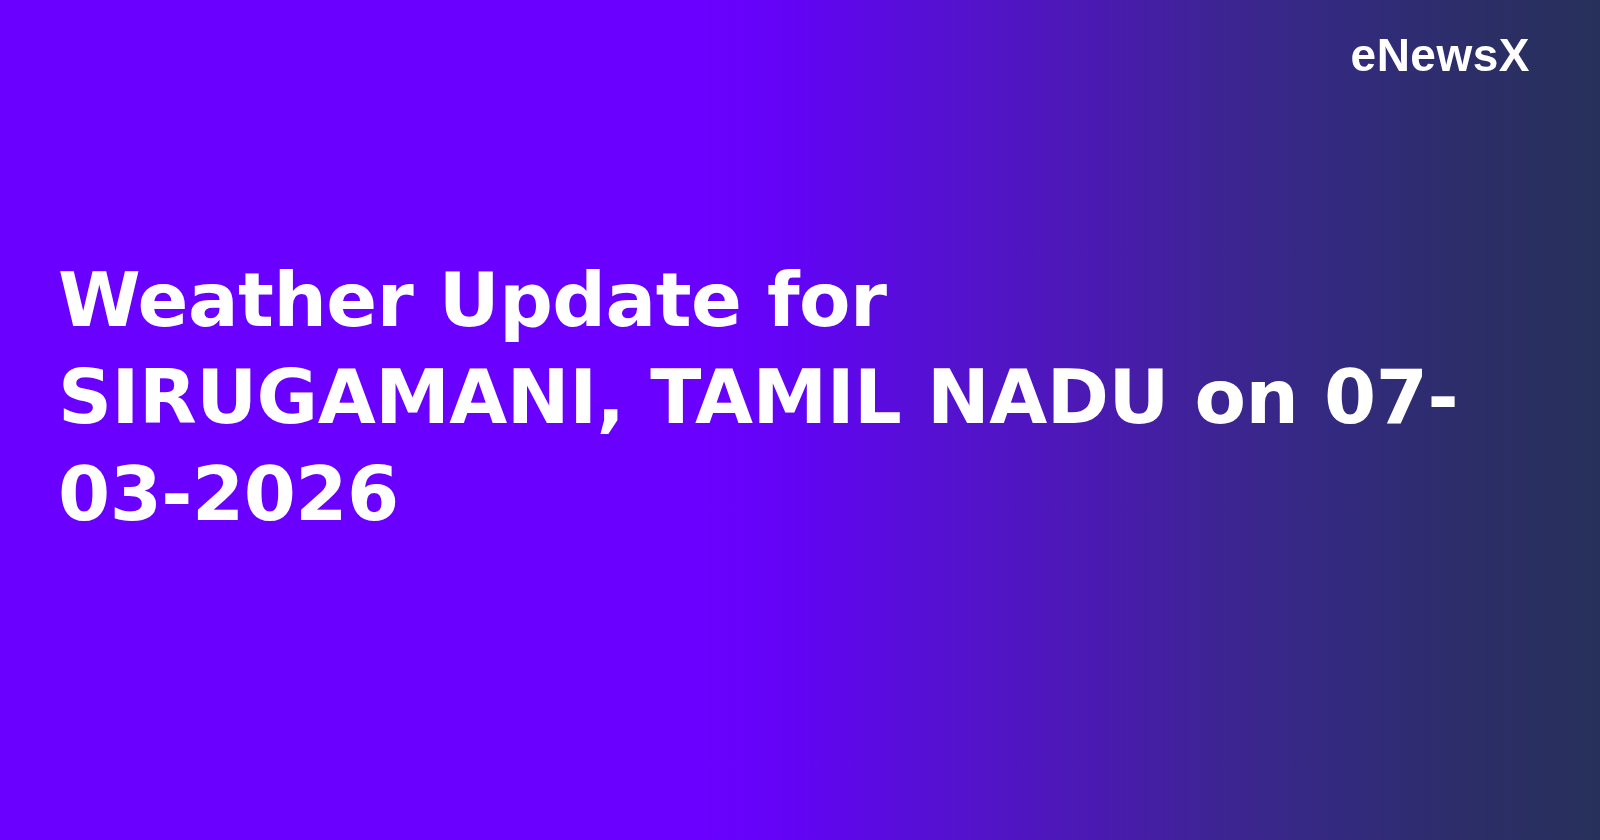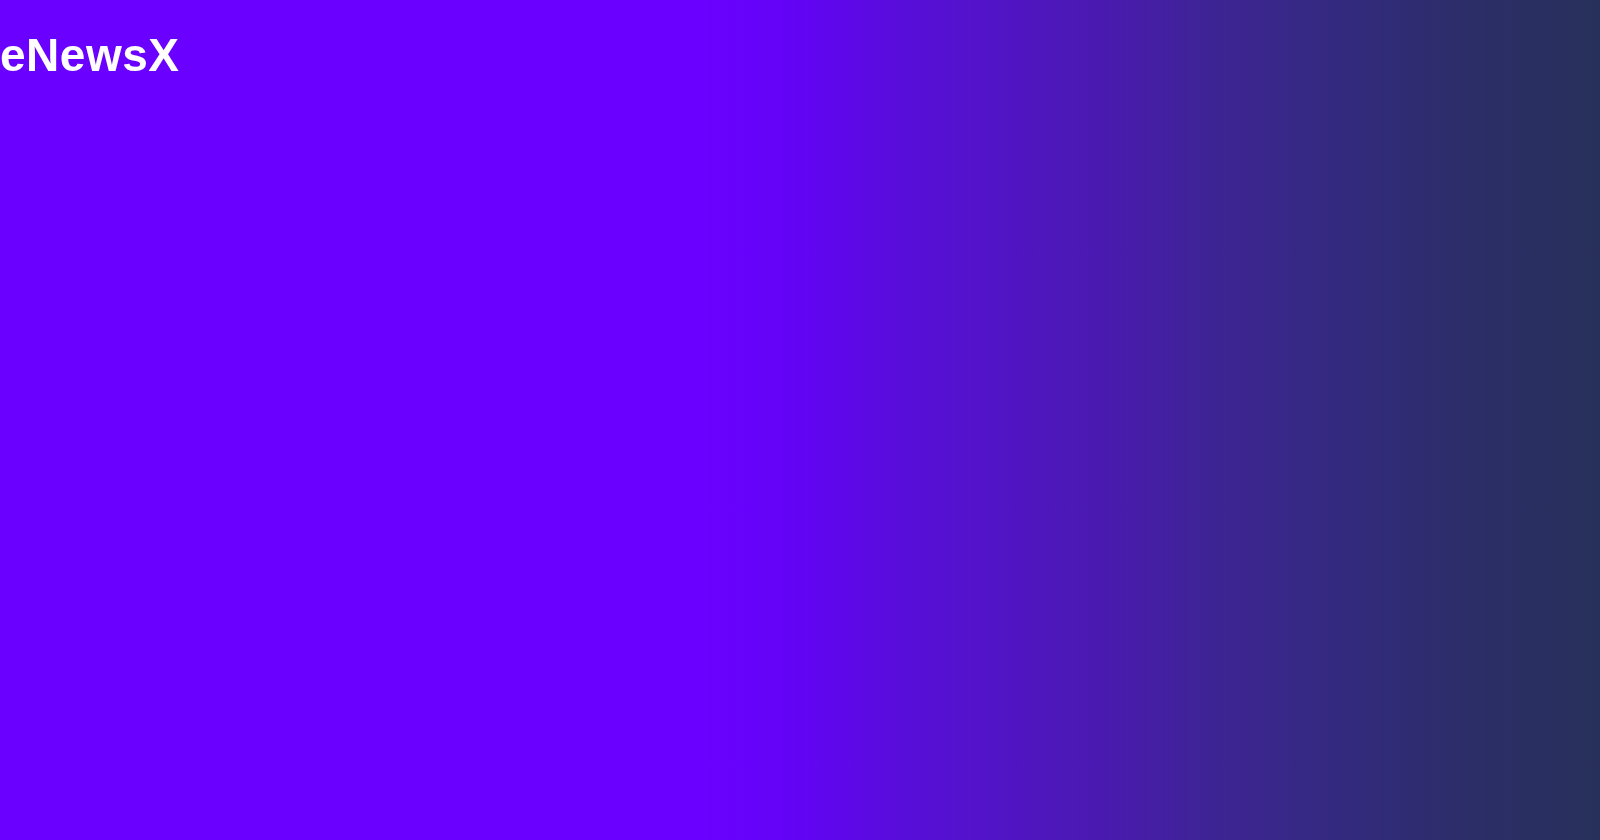--- a/index.html
+++ b/index.html
@@ -36,20 +36,21 @@
   }
 
   .logo-bar {
     position: absolute;
     top: 0;
     left: 0;
     right: 0;
     height: 120px;
     display: flex;
     align-items: flex-start;
+    justify-content: flex-end;
     padding: 32px 70px 0 0;
     box-sizing: border-box;
   }
 
   .logo {
     color: #FFFFFF;
     font-family: "Liberation Sans Narrow", "Liberation Sans", sans-serif;
     font-weight: 700;
     font-size: 46px;
     line-height: 1;
@@ -79,14 +80,17 @@
 </style>
 </head>
 <body>
 
 <div class="banner">
 
   <div class="logo-bar">
     <span class="logo">eNewsX</span>
   </div>
 
+  <div class="headline-wrap">
+    <h1 class="headline">Weather Update for SIRUGAMANI, TAMIL NADU on 07-03-2026</h1>
+  </div>
 
 </div>
 
 </body></html>

